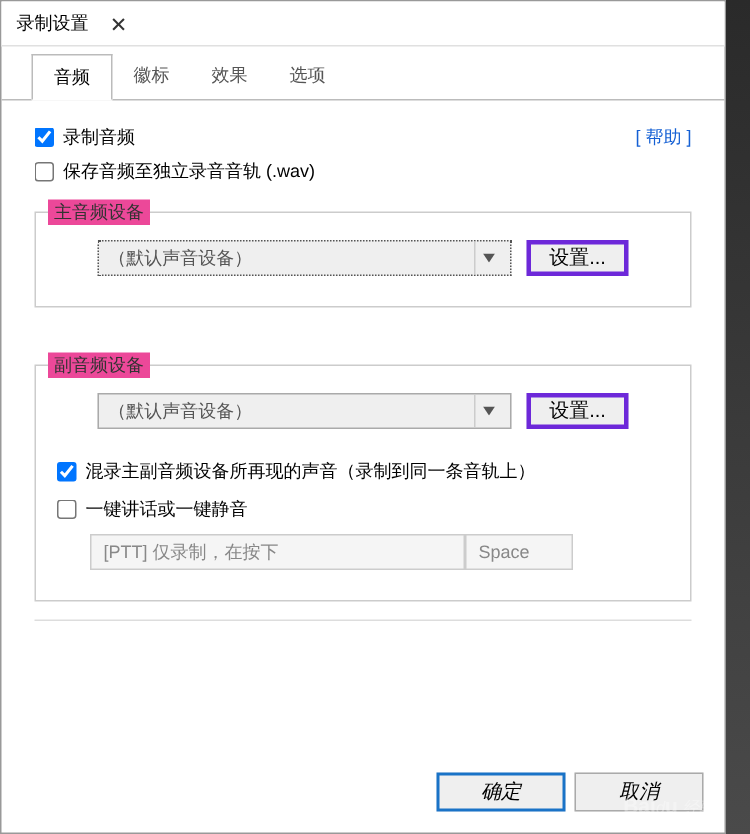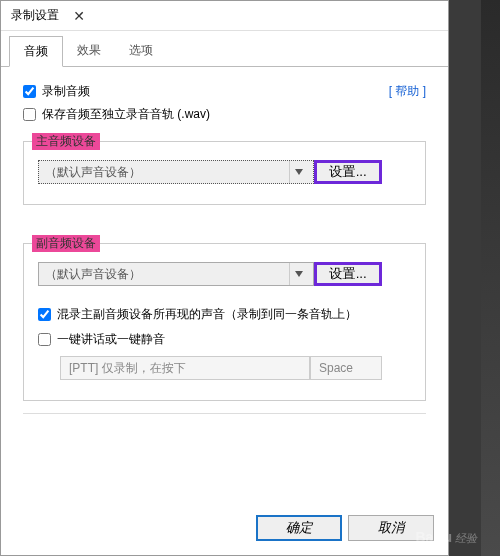--- a/index.html
+++ b/index.html
@@ -1,31 +1,31 @@
 <!DOCTYPE html>
 <html><head>
   <meta charset="utf-8">
   <style>
     * { box-sizing: border-box; margin: 0; padding: 0; }
     body { font-family: "Microsoft YaHei", "SimSun", sans-serif; font-size: 12px; background: #3a3a3a; width: 500px; height: 556px; overflow: hidden; position: relative; }
-    .window { position: absolute; left: 0; top: 0; width: 449px; height: 556px; background: #fff; border: 1px solid #999; display: flex; flex-direction: column; }
+    .window { position: absolute; left: 0; top: 0; width: 484px; height: 556px; background: #fff; border: 1px solid #999; display: flex; flex-direction: column; }
     .titlebar { height: 30px; background: #fff; display: flex; align-items: center; padding: 0 4px 0 10px; border-bottom: 1px solid #e0e0e0; }
     .titlebar-close { width: 40px; height: 28px; display: flex; align-items: center; justify-content: center; cursor: pointer; font-size: 14px; color: #333; }
-    .tabs { display: flex; border-bottom: 1px solid #bbb; padding: 0 8px; margin-top: 4px; }
+    .tabs { display: flex; border-bottom: 1px solid #bbb; padding: 0 20px; margin-top: 4px; }
     .tab { padding: 6px 14px; cursor: pointer; color: #555; position: relative; top: 1px; }
     .tab.active { border: 1px solid #bbb; border-bottom: 1px solid #fff; background: #fff; color: #000; }
     .content { flex: 1; padding: 16px 22px 8px 22px; }
     .checkbox-row { display: flex; align-items: center; margin-bottom: 6px; }
     .checkbox-row input[type=checkbox] { margin-right: 6px; width: 13px; height: 13px; }
     .checkbox-row.indent { }
     .help-link { float: right; color: #1560d4; cursor: pointer; }
     .top-row { margin-bottom: 4px; }
     .fieldset { border: 1px solid #ccc; margin-top: 18px; padding: 18px 14px 20px 14px; position: relative; }
     .fieldset-legend { position: absolute; top: -9px; left: 8px; background: #ec4899; padding: 0 4px; color: #333; }
-    .device-row { display: flex; align-items: center; }
+    .device-row { display: flex; gap: 10px; align-items: center; justify-content: center; }
     .select { flex: 0 0 276px; height: 24px; border: 1px solid #aaa; background: #efefef; display: flex; align-items: center; padding: 0 6px; color: #555; position: relative; }
     .select.dotted { border: 1px dotted #555; }
     .select-arrow { margin-left: auto; width: 18px; height: 100%; display: flex; align-items: center; justify-content: center; border-left: 1px solid #ccc; }
     .select-arrow svg { width: 8px; height: 6px; }
     .btn { height: 24px; padding: 0 12px; border: 3px solid #6d28d9; background: #efefef; cursor: pointer; display: inline-flex; align-items: center; }
     .sub-options { margin-top: 20px; }
     .sub-options .checkbox-row { margin-bottom: 8px; }
     .indent2 { margin-left: 22px; display: flex; gap: 0; align-items: center; margin-top: 4px; }
     .textbox { height: 24px; border: 1px solid #ccc; background: #f5f5f5; color: #888; padding: 0 8px; display: flex; align-items: center; }
     .textbox.wide { width: 250px; }
@@ -46,20 +46,21 @@
 <div class="window">
   <div class="titlebar">
     <span>录制设置</span>
     <div class="titlebar-close">
       <span>✕</span>
     </div>
   </div>
 
   <div class="tabs">
     <div class="tab active">音频</div>
+    <div class="tab">徽标</div>
     <div class="tab">效果</div>
     <div class="tab">选项</div>
   </div>
 
   <div class="content">
     <div class="top-row">
       <span class="help-link">[ 帮助 ]</span>
       <div class="checkbox-row">
         <input type="checkbox" checked="" style="">
         <span>录制音频</span>

